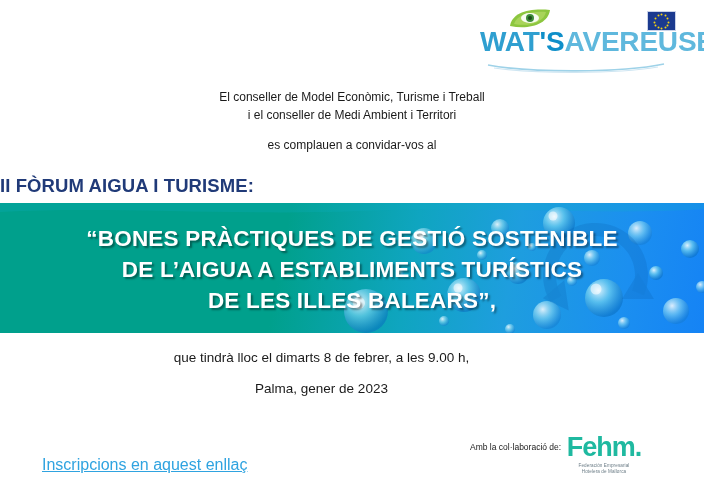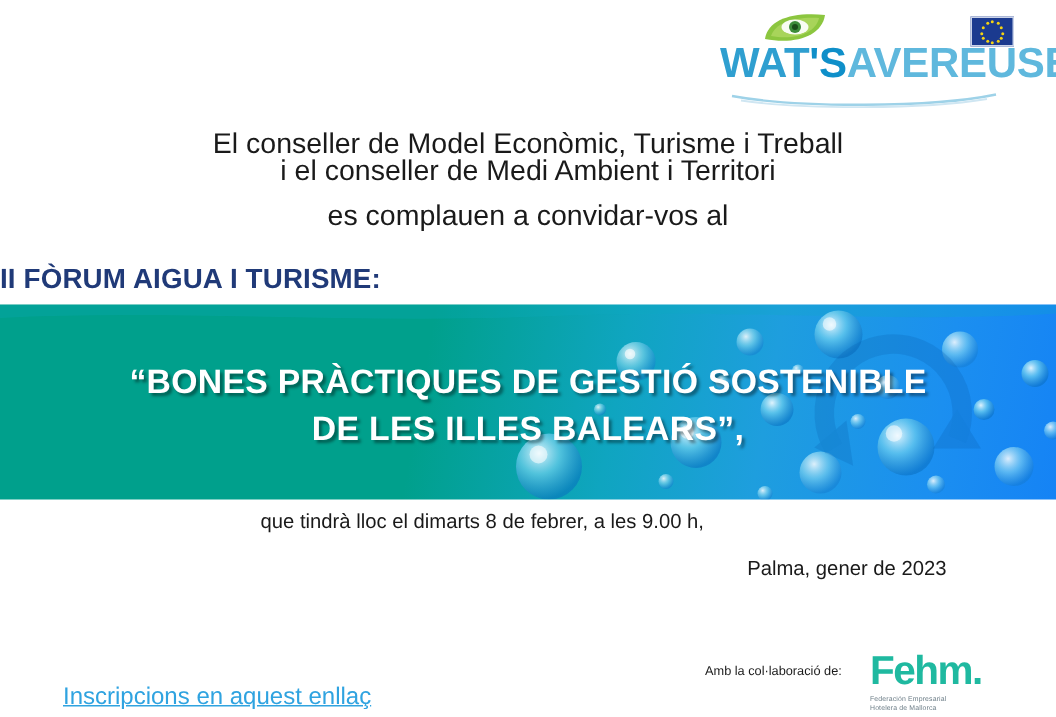--- a/index.html
+++ b/index.html
@@ -94,21 +94,21 @@
   }
 
   
   .intro {
     position: absolute;
     top: 88px;
     left: 0;
     width: 704px;
     text-align: center;
     color: #1a1a1a;
-    font-size: 19px;
+    font-size: 12px;
     line-height: 18px;
   }
   .intro .l1, .intro .l2 { display: block; }
   .intro .spacer { display: block; height: 12px; }
 
   .forum-title {
     position: absolute;
     top: 175px;
     left: 0;
     width: 704px;
@@ -175,32 +175,32 @@
     font-weight: 700;
     letter-spacing: 0.2px;
     line-height: 28px;
     text-shadow: 2px 2px 2px rgba(0,0,0,.40);
     white-space: nowrap;
   }
 
   
   .details {
     position: absolute;
-    top: 338px;
+    top: 348px;
     left: 0;
     width: 631px;
     text-align: center;
     color: #1a1a1a;
     font-size: 13.5px;
     line-height: 19px;
     padding-left: 12px;
   }
   .details .d1, .details .d2 { display: block; }
   .details .gap { display: block; height: 12px; }
-  .details .d3 { display: block; text-align: right; }
+  .details .d3 { display: block; }
 
   
   .footer-link {
     position: absolute;
     left: 42px;
     top: 456px;
     font-size: 16px;
     color: #2fa3e0;
     cursor: pointer;
   }
@@ -209,24 +209,25 @@
     position: absolute;
     left: 470px;
     top: 442px;
     font-size: 8.5px;
     color: #1a1a1a;
     white-space: nowrap;
   }
 
   .fehm {
     position: absolute;
-    left: 580px;
+    left: 558px;
     top: 434px;
     width: 92px;
     height: 42px;
+    text-align: center;
   }
   .fehm .fw {
     font-size: 27px;
     font-weight: 700;
     color: #1fb9a0;
     letter-spacing: -1px;
     line-height: 27px;
   }
   .fehm .fsub {
     margin-top: 2px;
@@ -351,20 +352,21 @@
       <g fill="none" stroke="#0a5fae" stroke-width="13" opacity="0.75">
         <path d="M22 88 A46 46 0 1 1 104 82"></path>
       </g>
       <polygon points="104,62 120,88 88,88" fill="#0a5fae" opacity="0.75"></polygon>
       <polygon points="28,70 40,96 12,96" fill="#0a5fae" opacity="0.75" transform="rotate(140 26 86)"></polygon>
     </svg>
   </div>
 
   <div class="banner-text">
     <div class="bl">“BONES PRÀCTIQUES DE GESTIÓ SOSTENIBLE</div>
+    <div class="bl">DE L’AIGUA A ESTABLIMENTS TURÍSTICS</div>
     <div class="bl">DE LES ILLES BALEARS”,</div>
   </div>
 
 </div>
 
 <div class="details">
   <span class="d1">que tindrà lloc el dimarts 8 de febrer, a les 9.00 h,</span>
   <span class="gap"></span>
   <span class="d3">Palma, gener de 2023</span>
 </div>

